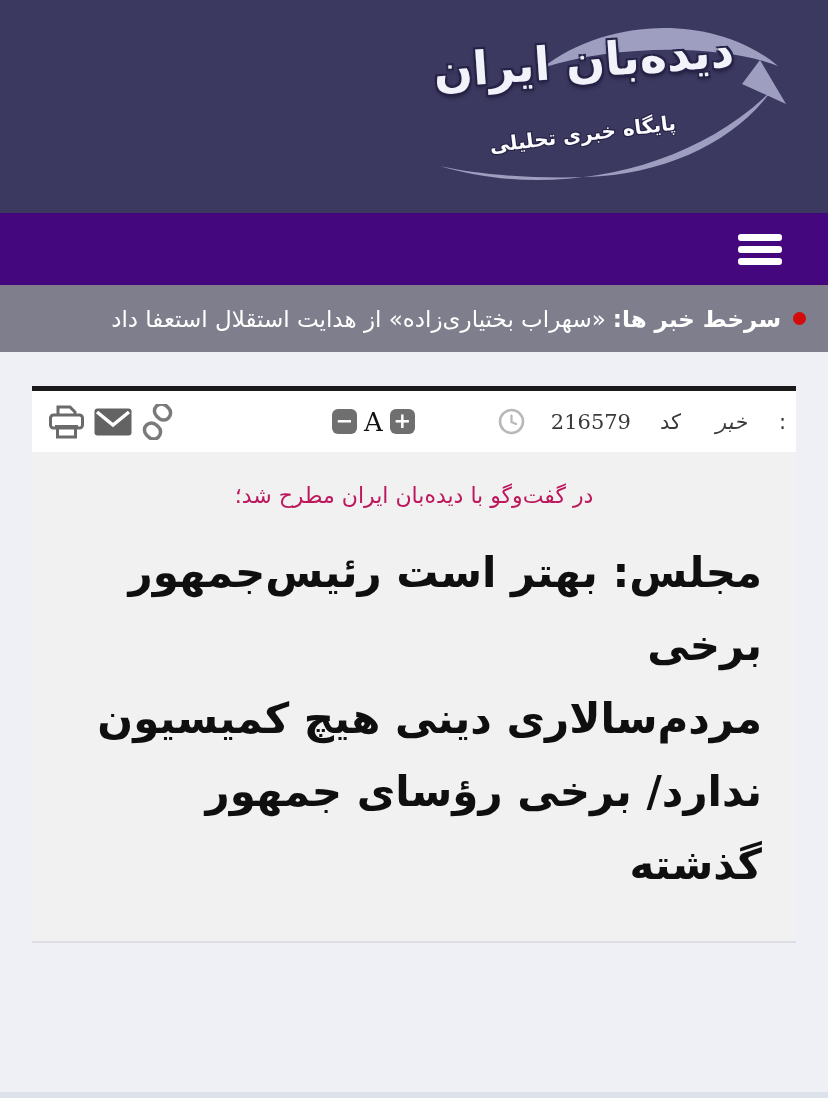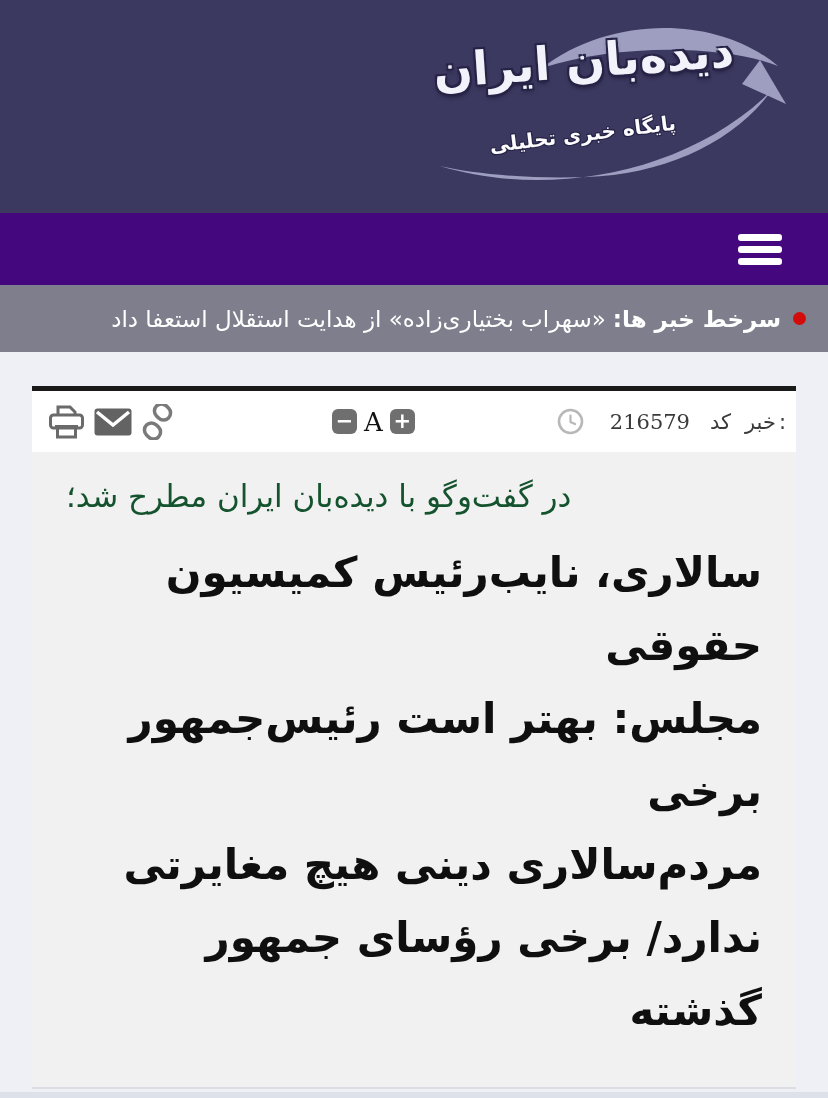--- a/index.html
+++ b/index.html
@@ -45,28 +45,28 @@
   .fs-btn {
     width: 25px; height: 25px; border-radius: 6px; background: #6f6f6f; border: none;
     color: #fff; font-size: 21px; font-weight: bold; line-height: 23px; text-align: center;
     cursor: pointer; padding: 0; font-family: "DejaVu Sans", sans-serif;
   }
   .fs-letter { font-family: "DejaVu Serif", serif; font-size: 26px; color: #111; margin: 0 7px; }
   .meta { margin-left: auto; display: flex; align-items: center; direction: ltr; }
   .dt { display: flex; align-items: center; font-size: 21px; color: #3a3a3a; }
   .dt span { margin-right: 9px; }
   .clock { margin: 0 26px 0 6px; display: flex; align-items: center; }
-  .code { display: flex; align-items: flex-start; font-size: 21px; color: #3a3a3a; }
+  .code { display: flex; align-items: flex-start; font-size: 21px; color: #3a3a3a; gap: 29px; }
   .code-value { font-family: "DejaVu Serif", serif; font-size: 21px; }
-  .code-word { margin-left: 20px; }
-  .code-word + .code-word { margin-left: 14px; }
+  .code-word { margin-left: 0; }
+  .code-word + .code-word { margin-left: 6px; font-style: italic; }
   .code-sep { margin-left: 3px; }
 
   .article-body { padding: 26px 34px 40px 34px; }
-  .kicker { direction: rtl; text-align: left; font-size: 31px; color: #14532d; line-height: 36px; }
+  .kicker { direction: rtl; text-align: center; font-size: 22px; color: #be185d; line-height: 36px; }
   .headline { direction: rtl; text-align: right; margin-top: 22px; }
   .headline .line { font-size: 42px; font-weight: bold; color: #0f0f0f; line-height: 73px; }
 
   .footer-strip { position: absolute; bottom: 0; left: 0; width: 828px; height: 6px; background: #dde1ea; }
 
   svg { display: block; }
 </style>
 </head>
 <body>
 
@@ -140,23 +140,22 @@
           <span class="code-word">کد</span>
           <span class="code-word">خبر</span>
           <span class="code-sep">:</span>
         </div>
       </div>
     </div>
 
     <div class="article-body">
       <div class="kicker">در گفت‌وگو با دیده‌بان ایران مطرح شد؛</div>
       <div class="headline">
-        <div class="line">سالاری، نایب‌رئیس کمیسیون حقوقی</div>
         <div class="line">مجلس: بهتر است رئیس‌جمهور برخی</div>
-        <div class="line">مردم‌سالاری دینی هیچ مغایرتی</div>
+        <div class="line">مردم‌سالاری دینی هیچ کمیسیون</div>
         <div class="line">ندارد/ برخی رؤسای جمهور گذشته</div>
 
       </div>
     </div>
 
   </div>
 
   <div class="footer-strip"></div>
 
 </div>

